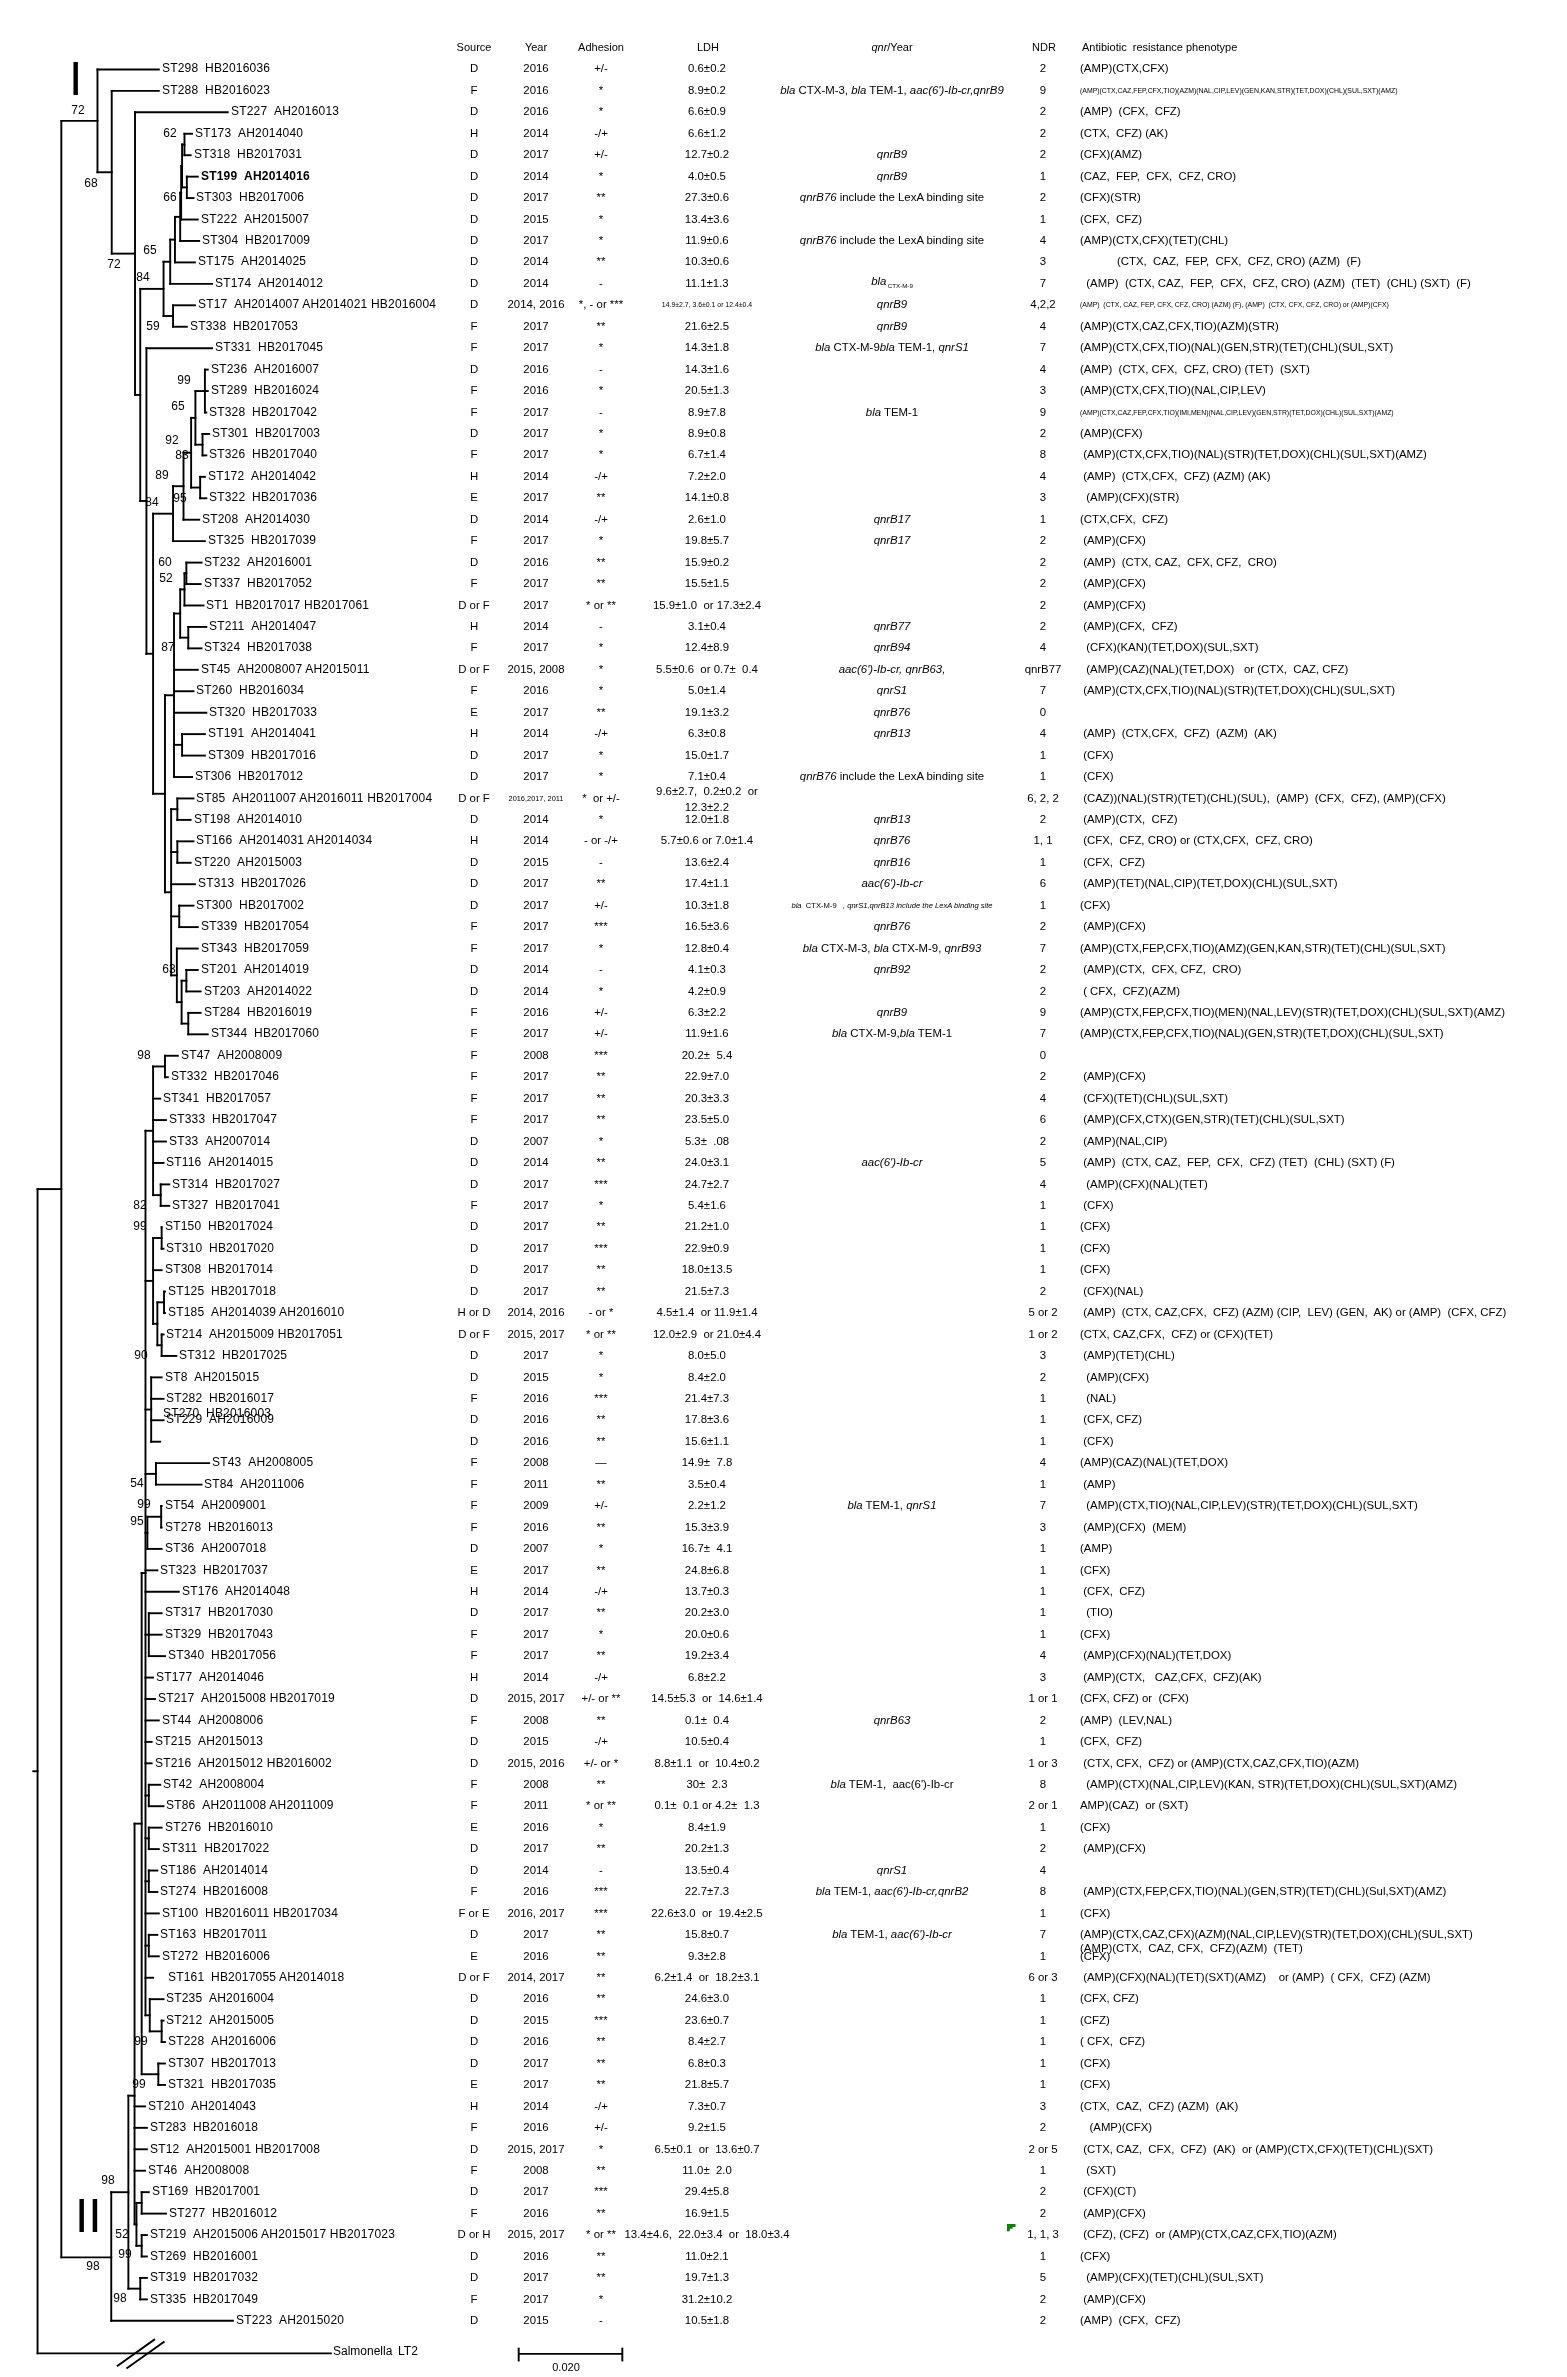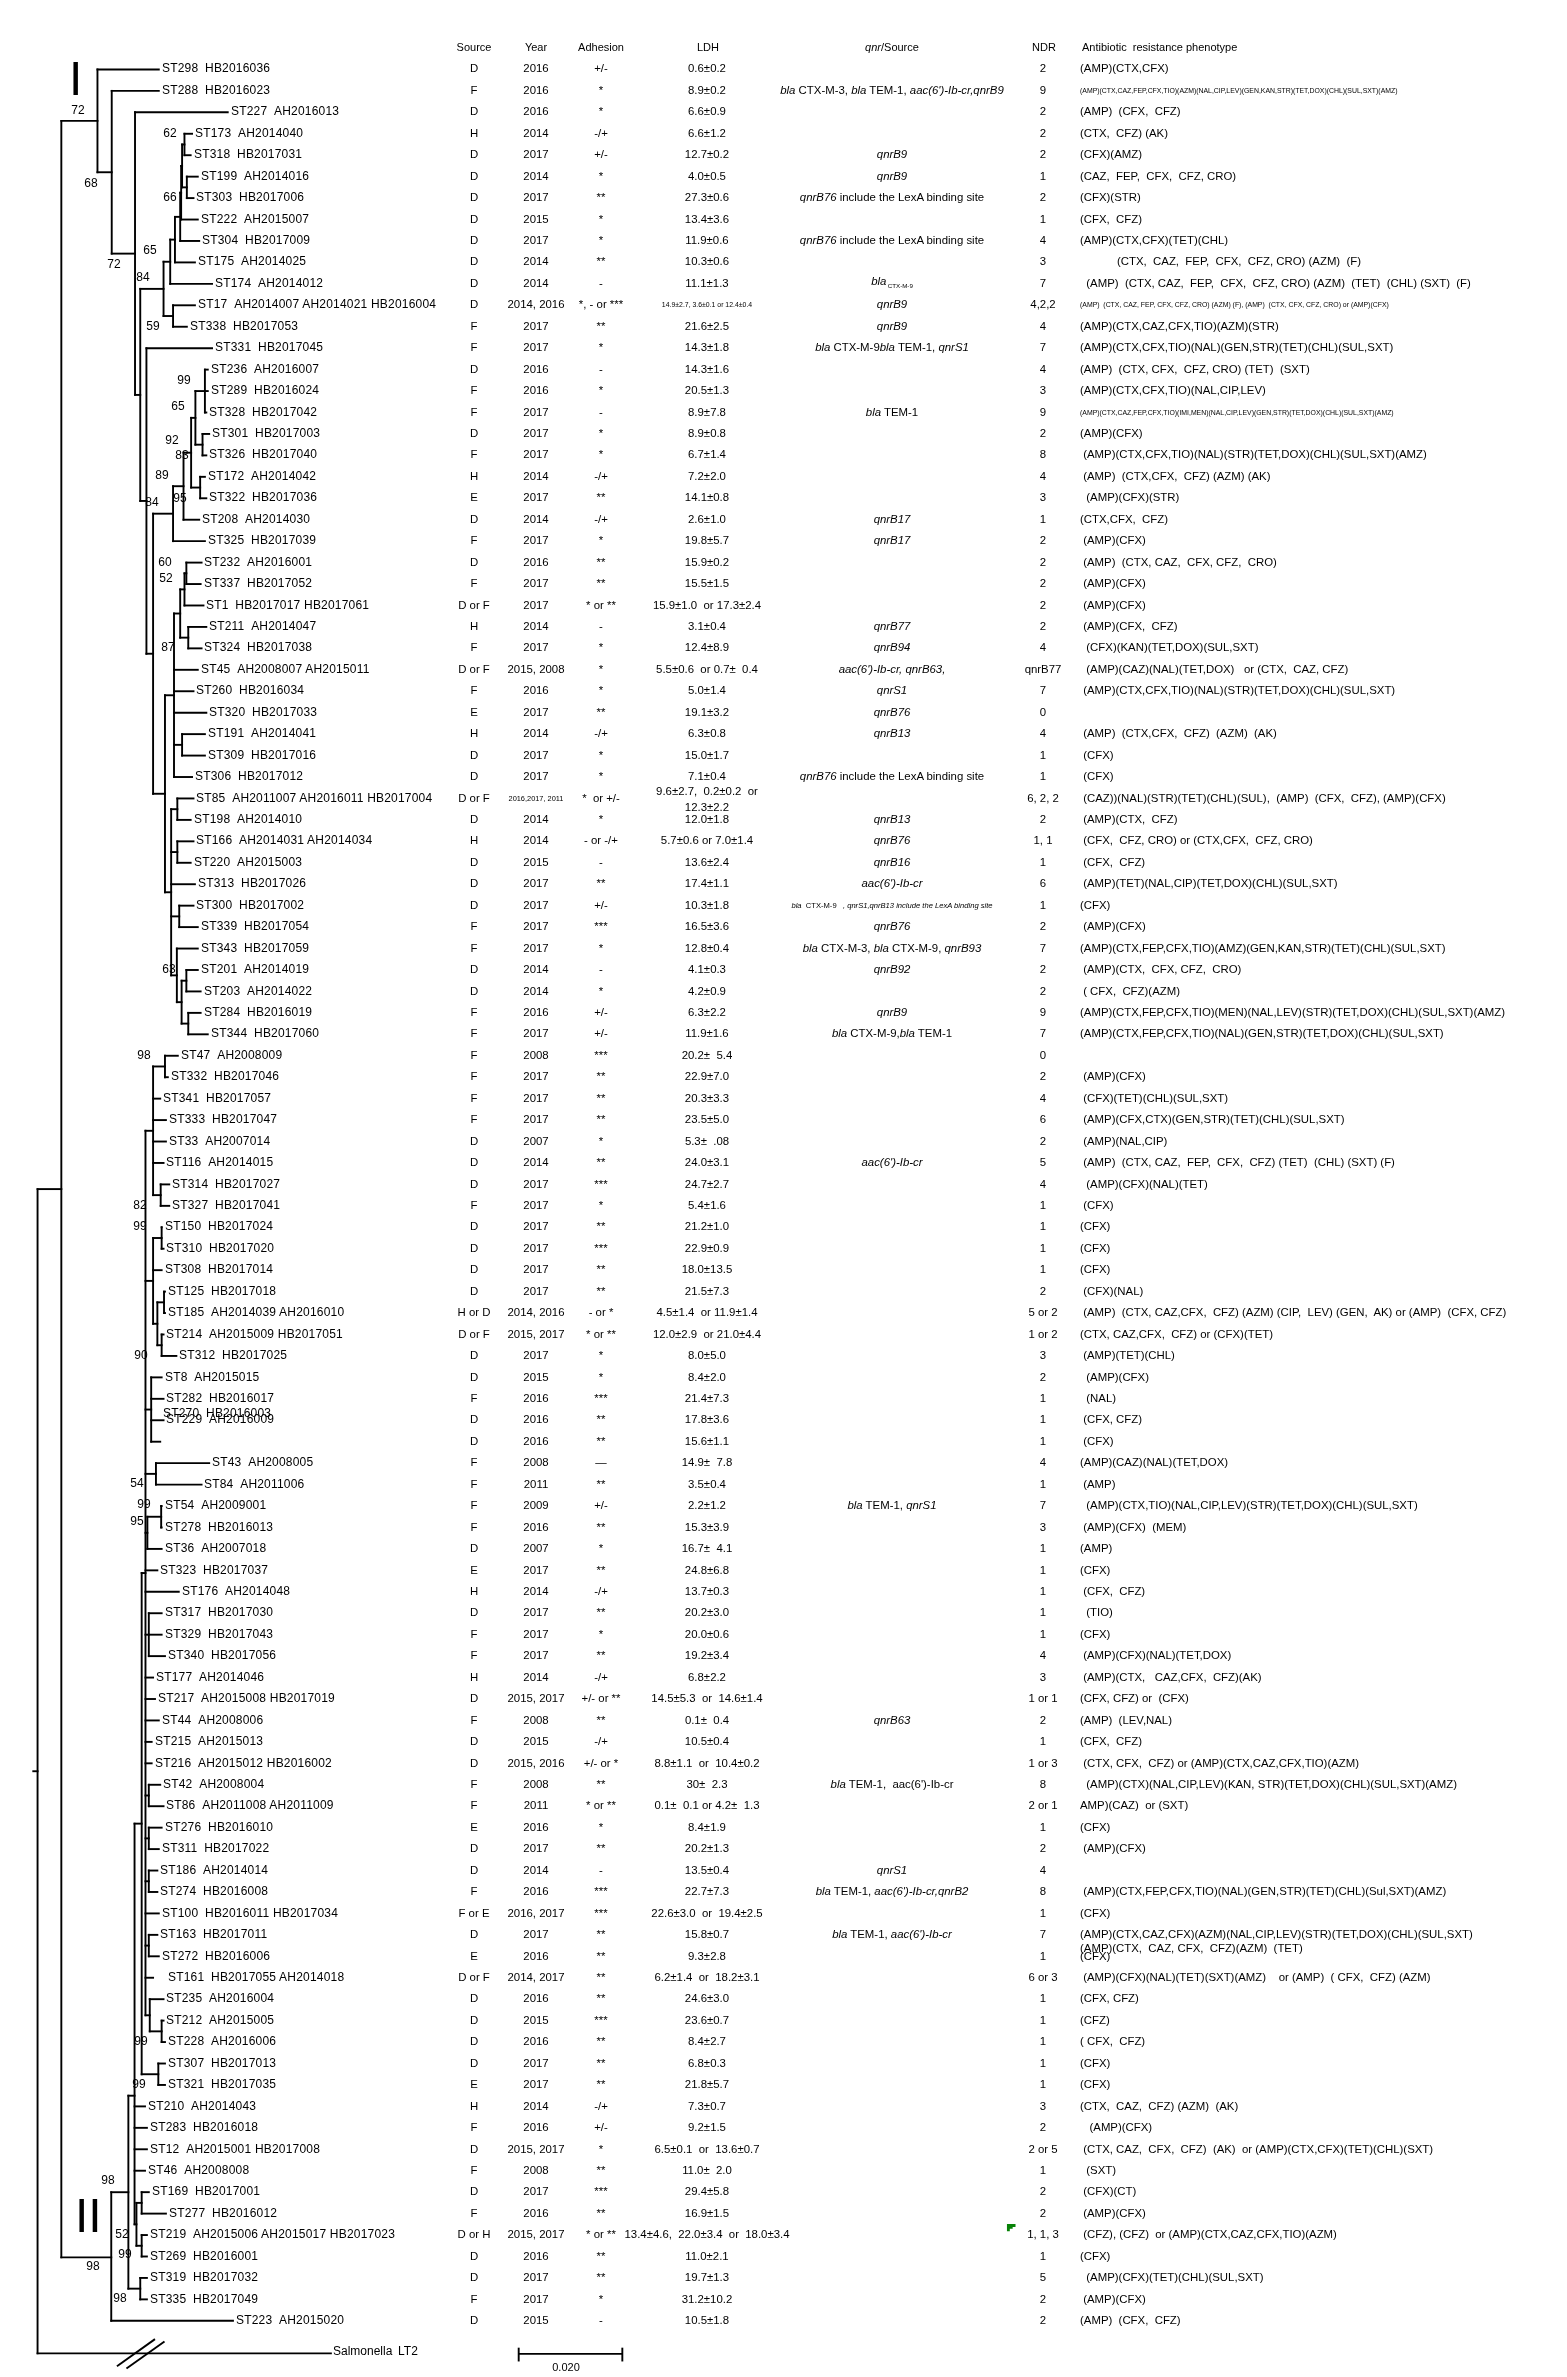--- a/index.html
+++ b/index.html
@@ -293,21 +293,21 @@
       <line x1="1309" y1="4938" x2="1309" y2="4967"></line>
     </g>
     <polygon points="2118,4678 2136,4678 2136,4684 2130,4684 2130,4688 2124,4688 2124,4693 2118,4693" fill="#078207"></polygon>
   </svg>
 
   <div>
     <span class="cell hdr" style="left:474px;top:48px">Source</span>
     <span class="cell hdr" style="left:536px;top:48px">Year</span>
     <span class="cell hdr" style="left:601px;top:48px">Adhesion</span>
     <span class="cell hdr" style="left:708px;top:48px">LDH</span>
-    <span class="cell hdr" style="left:892px;top:48px"><span class="it">qnr</span><span>/Source</span></span>
+    <span class="cell hdr" style="left:892px;top:48px"><span class="it">qnr</span><span>/Year</span></span>
     <span class="cell hdr" style="left:1044px;top:48px">NDR</span>
     <span class="cell left hdr" style="left:1082px;top:48px">Antibiotic  resistance phenotype</span>
   </div>
 
   <span class="clade" style="left:69px;top:55px">I</span>
   <span class="clade" style="left:75px;top:2192px">II</span>
 
   <span class="outgroup" style="left:333px;top:2352px"><span>Salmonella</span><span style="margin-left:5.7px">LT2</span></span>
 
   <span class="scale-label" style="left:566px;top:2367px">0.020</span>
@@ -392,21 +392,21 @@
         <span class="cell left tip-label" style="left: 194px; top: 155px;"><span class="st">ST318</span><span class="iso">HB2017031</span></span>
         <span class="cell source" style="left: 474px; top: 155px;">D</span>
         <span class="cell year" style="left: 536px; top: 155px;">2017</span>
         <span class="cell adhesion" style="left: 601px; top: 155px;">+/-</span>
         <span class="cell ldh" style="left: 707px; top: 155px;">12.7±0.2</span>
         <span class="cell ndr" style="left: 1043px; top: 155px;">2</span>
         <span class="cell qnr" style="left: 892px; top: 155px;"><span class="it">qnrB9</span></span>
         <span class="cell left pheno" style="left: 1080px; top: 155px;">(CFX)(AMZ)</span>
       </div>
       <div>
-        <span class="cell left tip-label" style="left: 201px; top: 177px;"><span class="st">ST199</span><span class="iso">AH2014016</span></span>
+        <span class="cell left tip-label" style="left: 201px; top: 177px; font-weight: bold;"><span class="st">ST199</span><span class="iso">AH2014016</span></span>
         <span class="cell source" style="left: 474px; top: 177px;">D</span>
         <span class="cell year" style="left: 536px; top: 177px;">2014</span>
         <span class="cell adhesion" style="left: 601px; top: 177px;">*</span>
         <span class="cell ldh" style="left: 707px; top: 177px;">4.0±0.5</span>
         <span class="cell ndr" style="left: 1043px; top: 177px;">1</span>
         <span class="cell qnr" style="left: 892px; top: 177px;"><span class="it">qnrB9</span></span>
         <span class="cell left pheno" style="left: 1080px; top: 177px;">(CAZ,  FEP,  CFX,  CFZ, CRO)</span>
       </div>
       <div>
         <span class="cell left tip-label" style="left: 196px; top: 198px;"><span class="st">ST303</span><span class="iso">HB2017006</span></span>

